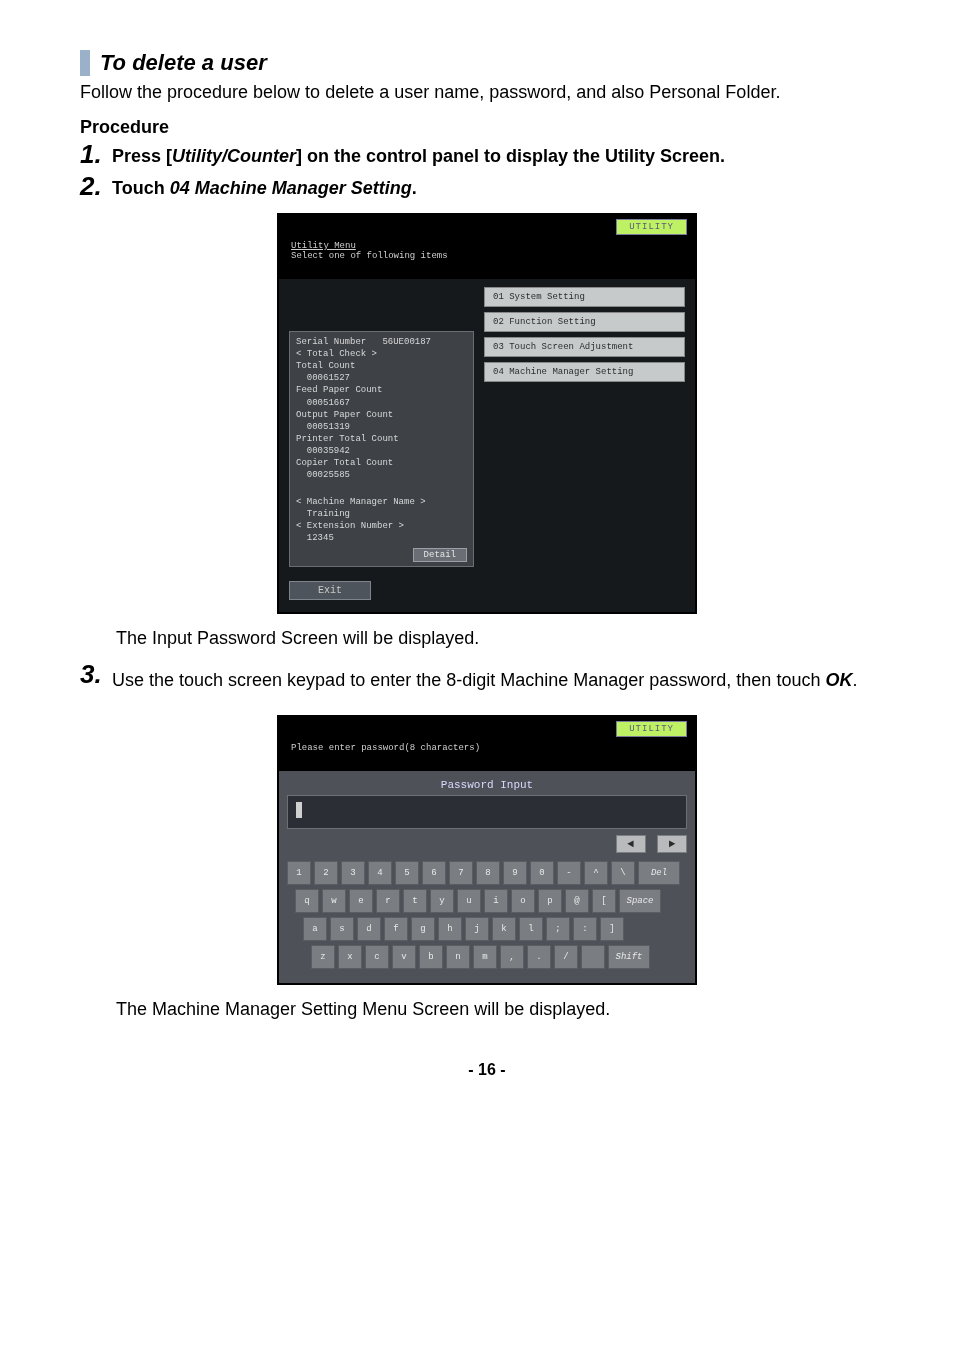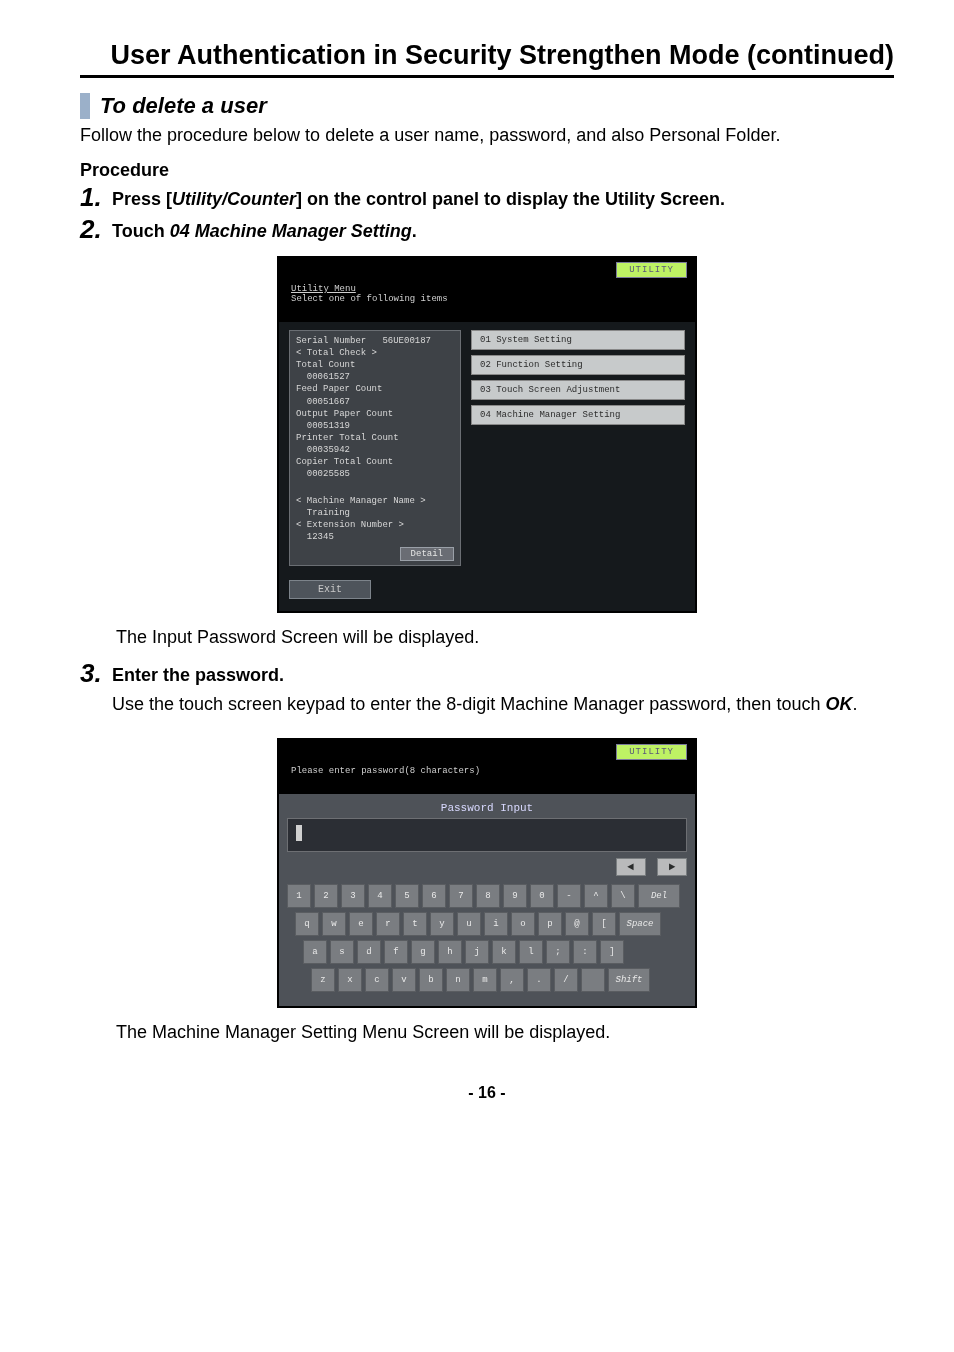--- a/index.html
+++ b/index.html
@@ -112,22 +112,23 @@
     display: flex;
     gap: 10px;
   }
   .ss-panel {
     background: #3e4247;
     border: 1px solid #6a6e73;
     box-sizing: border-box;
     padding: 4px 6px;
   }
   .ss-left {
-    width: 172px;
+    width: 185px;
     color: #d7d7d7;
+    margin-top: 44px;
   }
   .ss-left .row { white-space: pre; line-height: 1.35; }
   .ss-left .gap { height: 14px; }
   .ss-det {
     display:inline-block;
     background:#6a6d74;
     border:1px solid #9aa0a8;
     color:#e5e5e5;
     padding:1px 10px;
     font-size:9px;
@@ -254,23 +255,20 @@
     font-size:16px;
     font-weight:bold;
     margin-top:40px;
   }
 </style>
 </head>
 <body>
 
 <div class="page">
 
-  <div class="title-container">
-    <h1 class="title">User Authentication in Security Strengthen Mode (continued)</h1>
-  </div>
 
   <div class="section-head">To delete a user</div>
 
   <p class="body-text">Follow the procedure below to delete a user name, password, and also Personal Folder.</p>
 
   <p class="sub-heading">Procedure</p>
 
   <div class="step">
     <div class="step-num">1.</div>
     <div class="step-body">
@@ -329,21 +327,20 @@
     <div class="ss-footer">
       <span class="ss-exit">Exit</span>
     </div>
   </div>
 
   <p class="step-desc" style="margin-left:36px;">The Input Password Screen will be displayed.</p>
 
   <div class="step">
     <div class="step-num">3.</div>
     <div class="step-body">
-      <p class="step-text"><strong>Enter the password.</strong></p>
       <p class="step-desc">
         <span>Use the touch screen keypad to enter the 8-digit Machine Manager password, then touch </span><strong><em>OK</em></strong><span>.</span>
       </p>
     </div>
   </div>
 
   <div class="screenshot2">
     <div class="ss-badge">UTILITY</div>
     <div class="ss2-header">
       <div>Please enter password(8 characters)</div>

